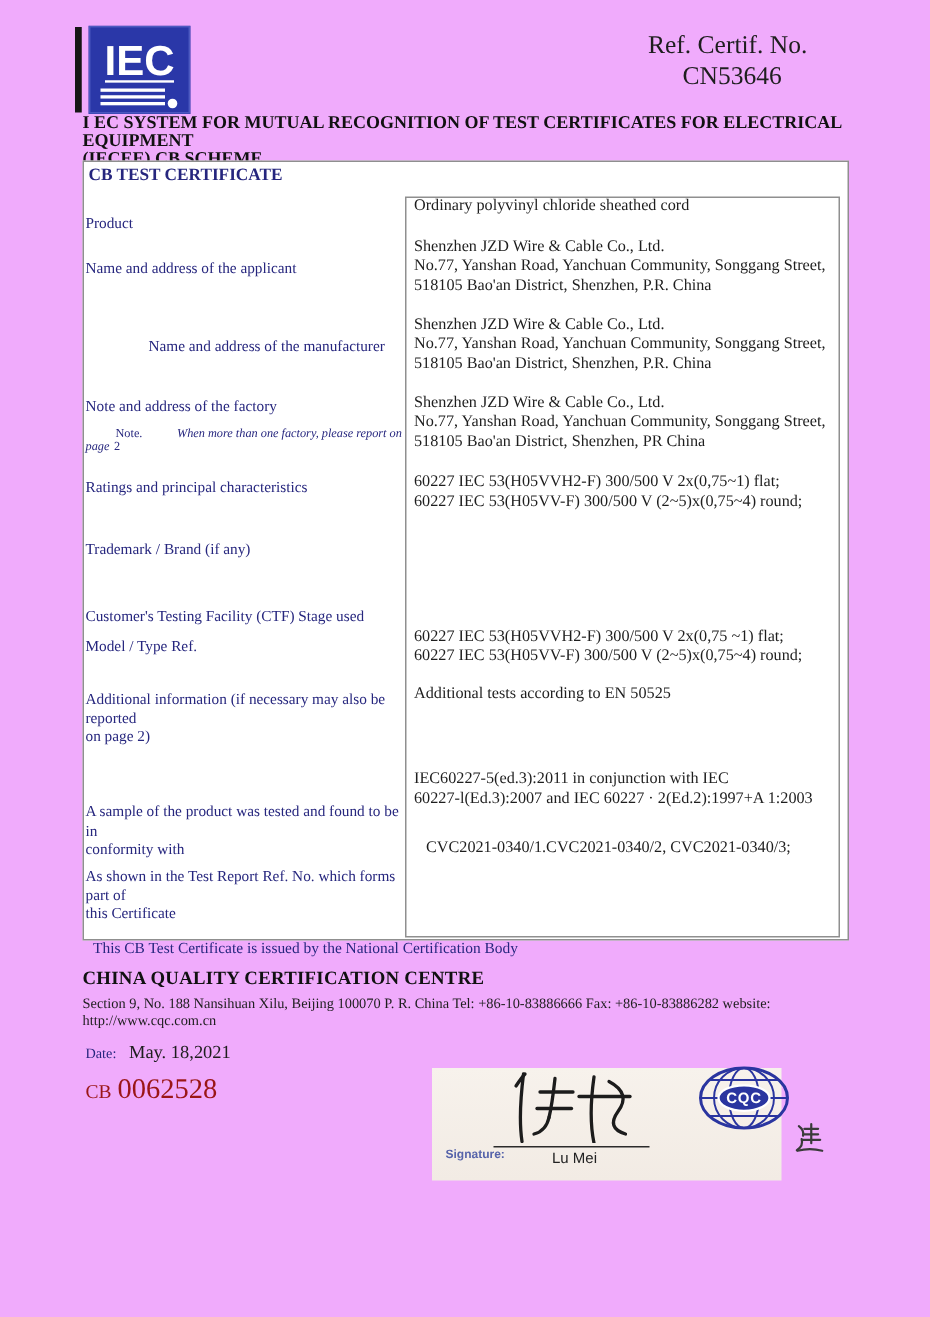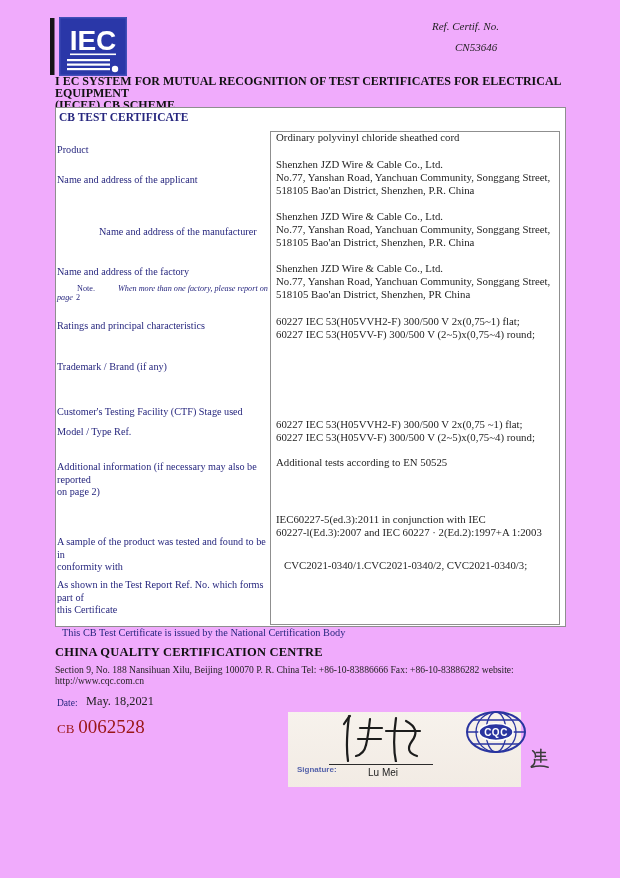--- a/index.html
+++ b/index.html
@@ -1,21 +1,21 @@
 <!DOCTYPE html>
 <html><head>
 <meta charset="utf-8">
 <style>
   html,body{margin:0;padding:0;background:#fff;}
   .page{position:relative;width:620px;height:878px;background:#f0abfc;overflow:hidden;
         font-family:"Liberation Serif","DejaVu Serif",serif;color:#1e1e1e;}
   .abs{position:absolute;}
   .lbl{position:absolute;left:57px;width:214px;color:#26267E;font-size:10.2px;line-height:12.5px;white-space:pre-line;}
   .val{position:absolute;left:276px;width:278px;color:#1e1e1e;font-size:10.8px;line-height:13.2px;white-space:pre-line;}
-  .ref{font-size:11px;color:#1e1e1e;font-style:italic;}
+  .ref{font-size:17px;color:#1e1e1e;}
   .heading{left:55px;top:76px;width:520px;font-size:12px;font-weight:bold;line-height:11.8px;white-space:pre-line;color:#111;}
   .outer-box{left:55px;top:107px;width:509px;height:518px;border:1px solid #8f8f8f;background:#fff;}
   .inner-box{left:270px;top:131px;width:288px;height:492px;border:1px solid #8f8f8f;background:#fff;}
   .cert-title{left:59px;top:111px;font-size:11.5px;font-weight:bold;color:#26267E;}
   .note{left:57px;top:284px;width:214px;font-size:8.2px;color:#26267E;}
   .note .it{font-style:italic;}
   .note .sp{margin-right:3px;padding-left:20px;}
   .issued{left:62px;top:627px;font-size:10.3px;color:#26267E;}
   .ncb-name{left:55px;top:645px;font-size:12.5px;font-weight:bold;color:#111;letter-spacing:.2px;}
   .ncb-addr{left:55px;top:664px;width:515px;font-size:9.6px;color:#1e1e1e;}
@@ -57,21 +57,21 @@
   <div class="abs heading">I EC SYSTEM FOR MUTUAL RECOGNITION OF TEST CERTIFICATES FOR ELECTRICAL EQUIPMENT
 (IECEE) CB SCHEME</div>
 
   <div class="abs outer-box"></div>
   <div class="abs inner-box"></div>
   <div class="abs cert-title">CB TEST CERTIFICATE</div>
 
   <div class="lbl" style="top:144px;">Product</div>
   <div class="lbl" style="top:174px;">Name and address of the applicant</div>
   <div class="lbl" style="top:226px;margin-left:42px;">Name and address of the manufacturer</div>
-  <div class="lbl" style="top:266px;">Name and address of the factory</div>
+  <div class="lbl" style="top:266px;">Note and address of the factory</div>
   <div class="abs note">
     <span class="sp">Note.</span><span class="it sp">When more than one factory, please report on page</span><span>2</span>
   </div>
   <div class="lbl" style="top:361px;">Trademark / Brand (if any)</div>
   <div class="lbl" style="top:320px;">Ratings and principal characteristics</div>
   <div class="lbl" style="top:406px;">Customer's Testing Facility (CTF) Stage used</div>
   <div class="lbl" style="top:426px;">Model / Type Ref.</div>
   <div class="lbl" style="top:461px;">Additional information (if necessary may also be reported
 on page 2)</div>
   <div class="lbl" style="top:536px;">A sample of the product was tested and found to be in

